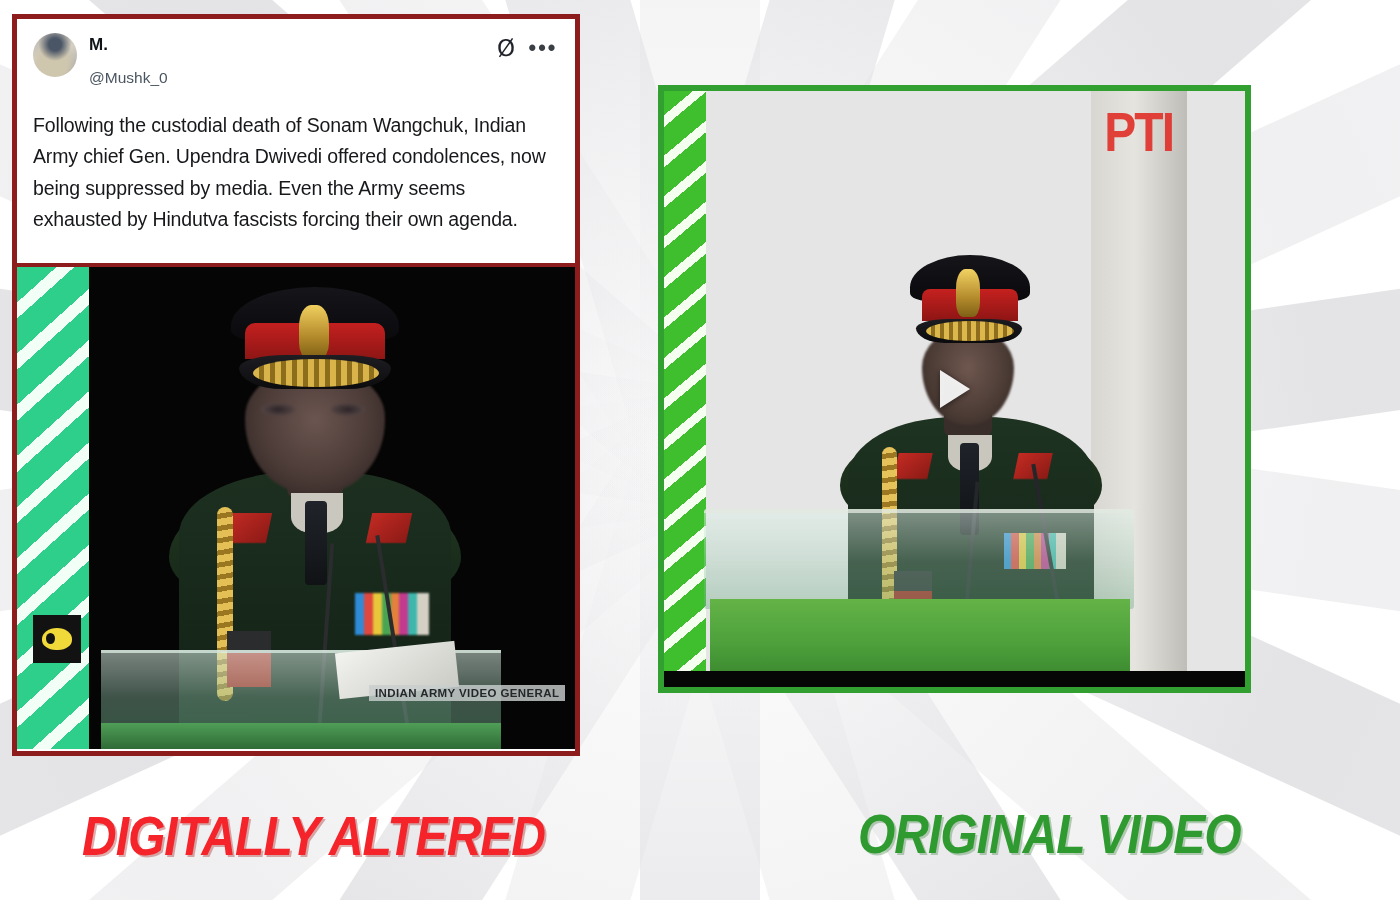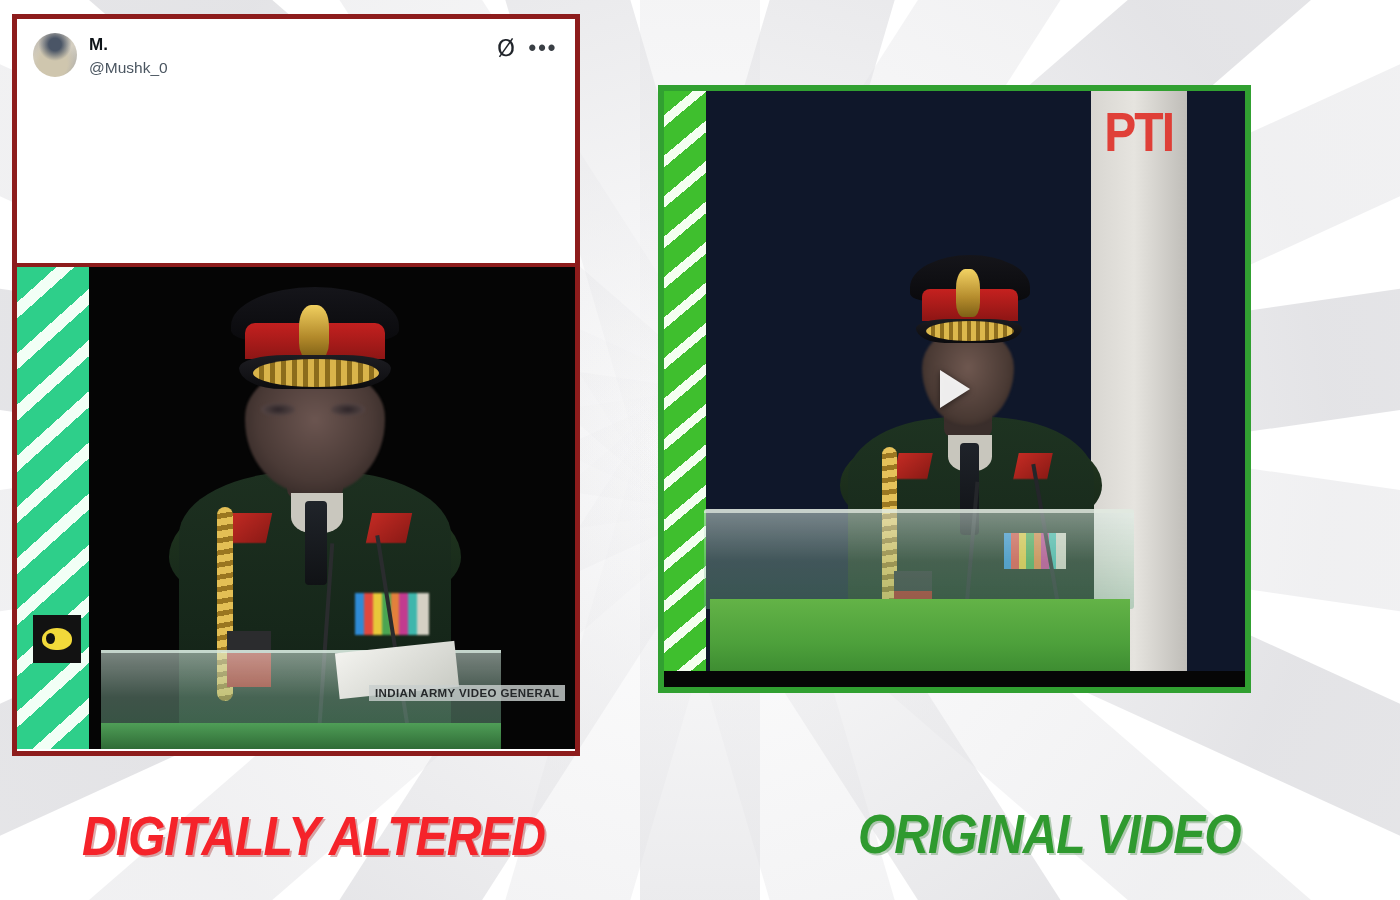--- a/index.html
+++ b/index.html
@@ -79,21 +79,21 @@
   }
   #tweet-display-name {
     font-size: 17px;
     font-weight: bold;
     color: #0f1419;
     letter-spacing: .1px;
   }
   #tweet-handle {
     font-size: 15.5px;
     color: #4a5560;
-    margin-top: 3px;
+    margin-top: 13px;
   }
   #tweet-actions {
     position: absolute;
     right: 2px;
     top: 4px;
     display: flex;
     align-items: center;
     gap: 13px;
   }
   #noad-icon {
@@ -314,21 +314,21 @@
     position: absolute;
     left: 658px;
     top: 85px;
     width: 593px;
     height: 608px;
     box-sizing: border-box;
     border: 6px solid #31a031;
     background: #050505;
     overflow: hidden;
   }
-  #original-video { position: absolute; inset: 0; background: #0f172a; overflow: hidden; }
+  #original-video { position: absolute; inset: 0; background: #e5e5e5; overflow: hidden; }
   #original-video .stripe-band {
     width: 42px;
     background:
       repeating-linear-gradient(
         -40deg,
         #3fbf2e 0px, #3fbf2e 22px,
         #f4fff0 22px, #f4fff0 31px
       );
   }
 
@@ -529,20 +529,21 @@
       <div id="tweet-avatar"></div>
       <div id="tweet-names">
         <span id="tweet-display-name">M.</span>
         <span id="tweet-handle">@Mushk_0</span>
       </div>
       <div id="tweet-actions">
         <span id="noad-icon">Ø</span>
         <span id="more-icon">•••</span>
       </div>
     </div>
+    <div id="tweet-body">Following the custodial death of Sonam Wangchuk, Indian Army chief Gen. Upendra Dwivedi offered condolences, now being suppressed by media. Even the Army seems exhausted by Hindutva fascists forcing their own agenda.</div>
   </div>
 
   <div id="altered-video">
     <div class="stripe-band"></div>
 
     <div class="video-figure">
       <div id="altered-officer" class="officer">
         <div id="alt-shoulders"></div>
         <div id="alt-torso"></div>
         <div id="alt-neck"></div>

